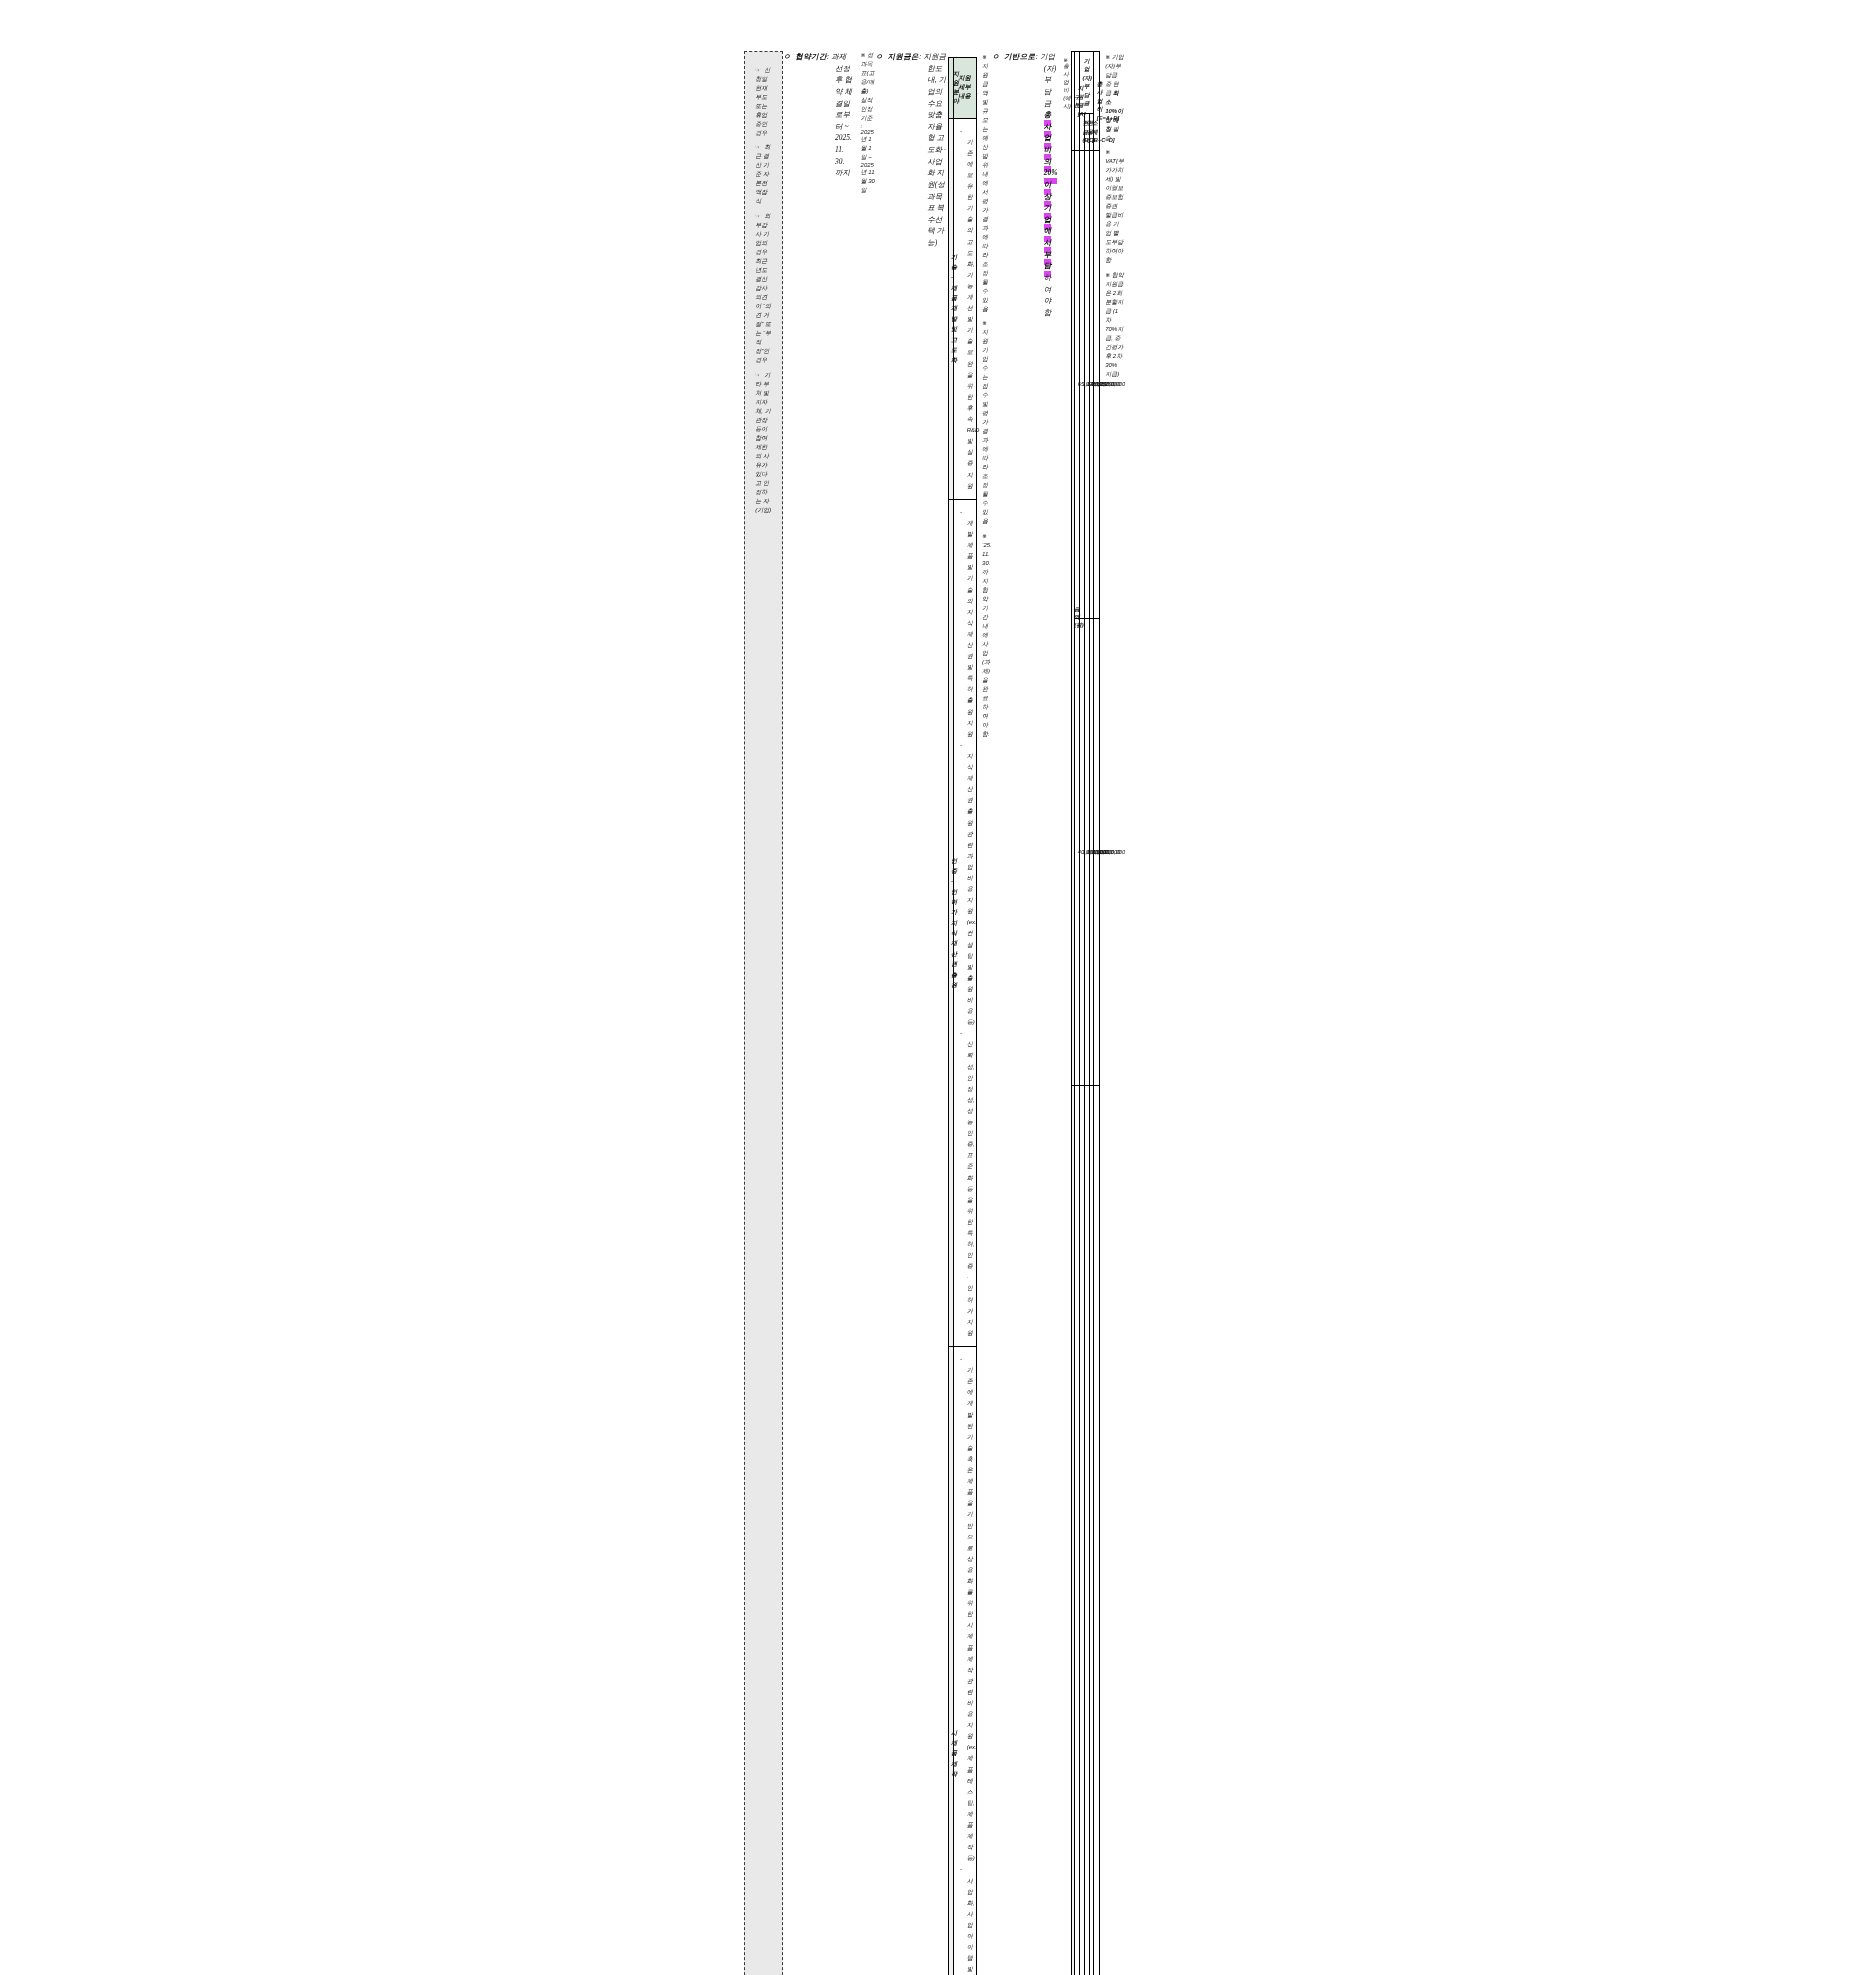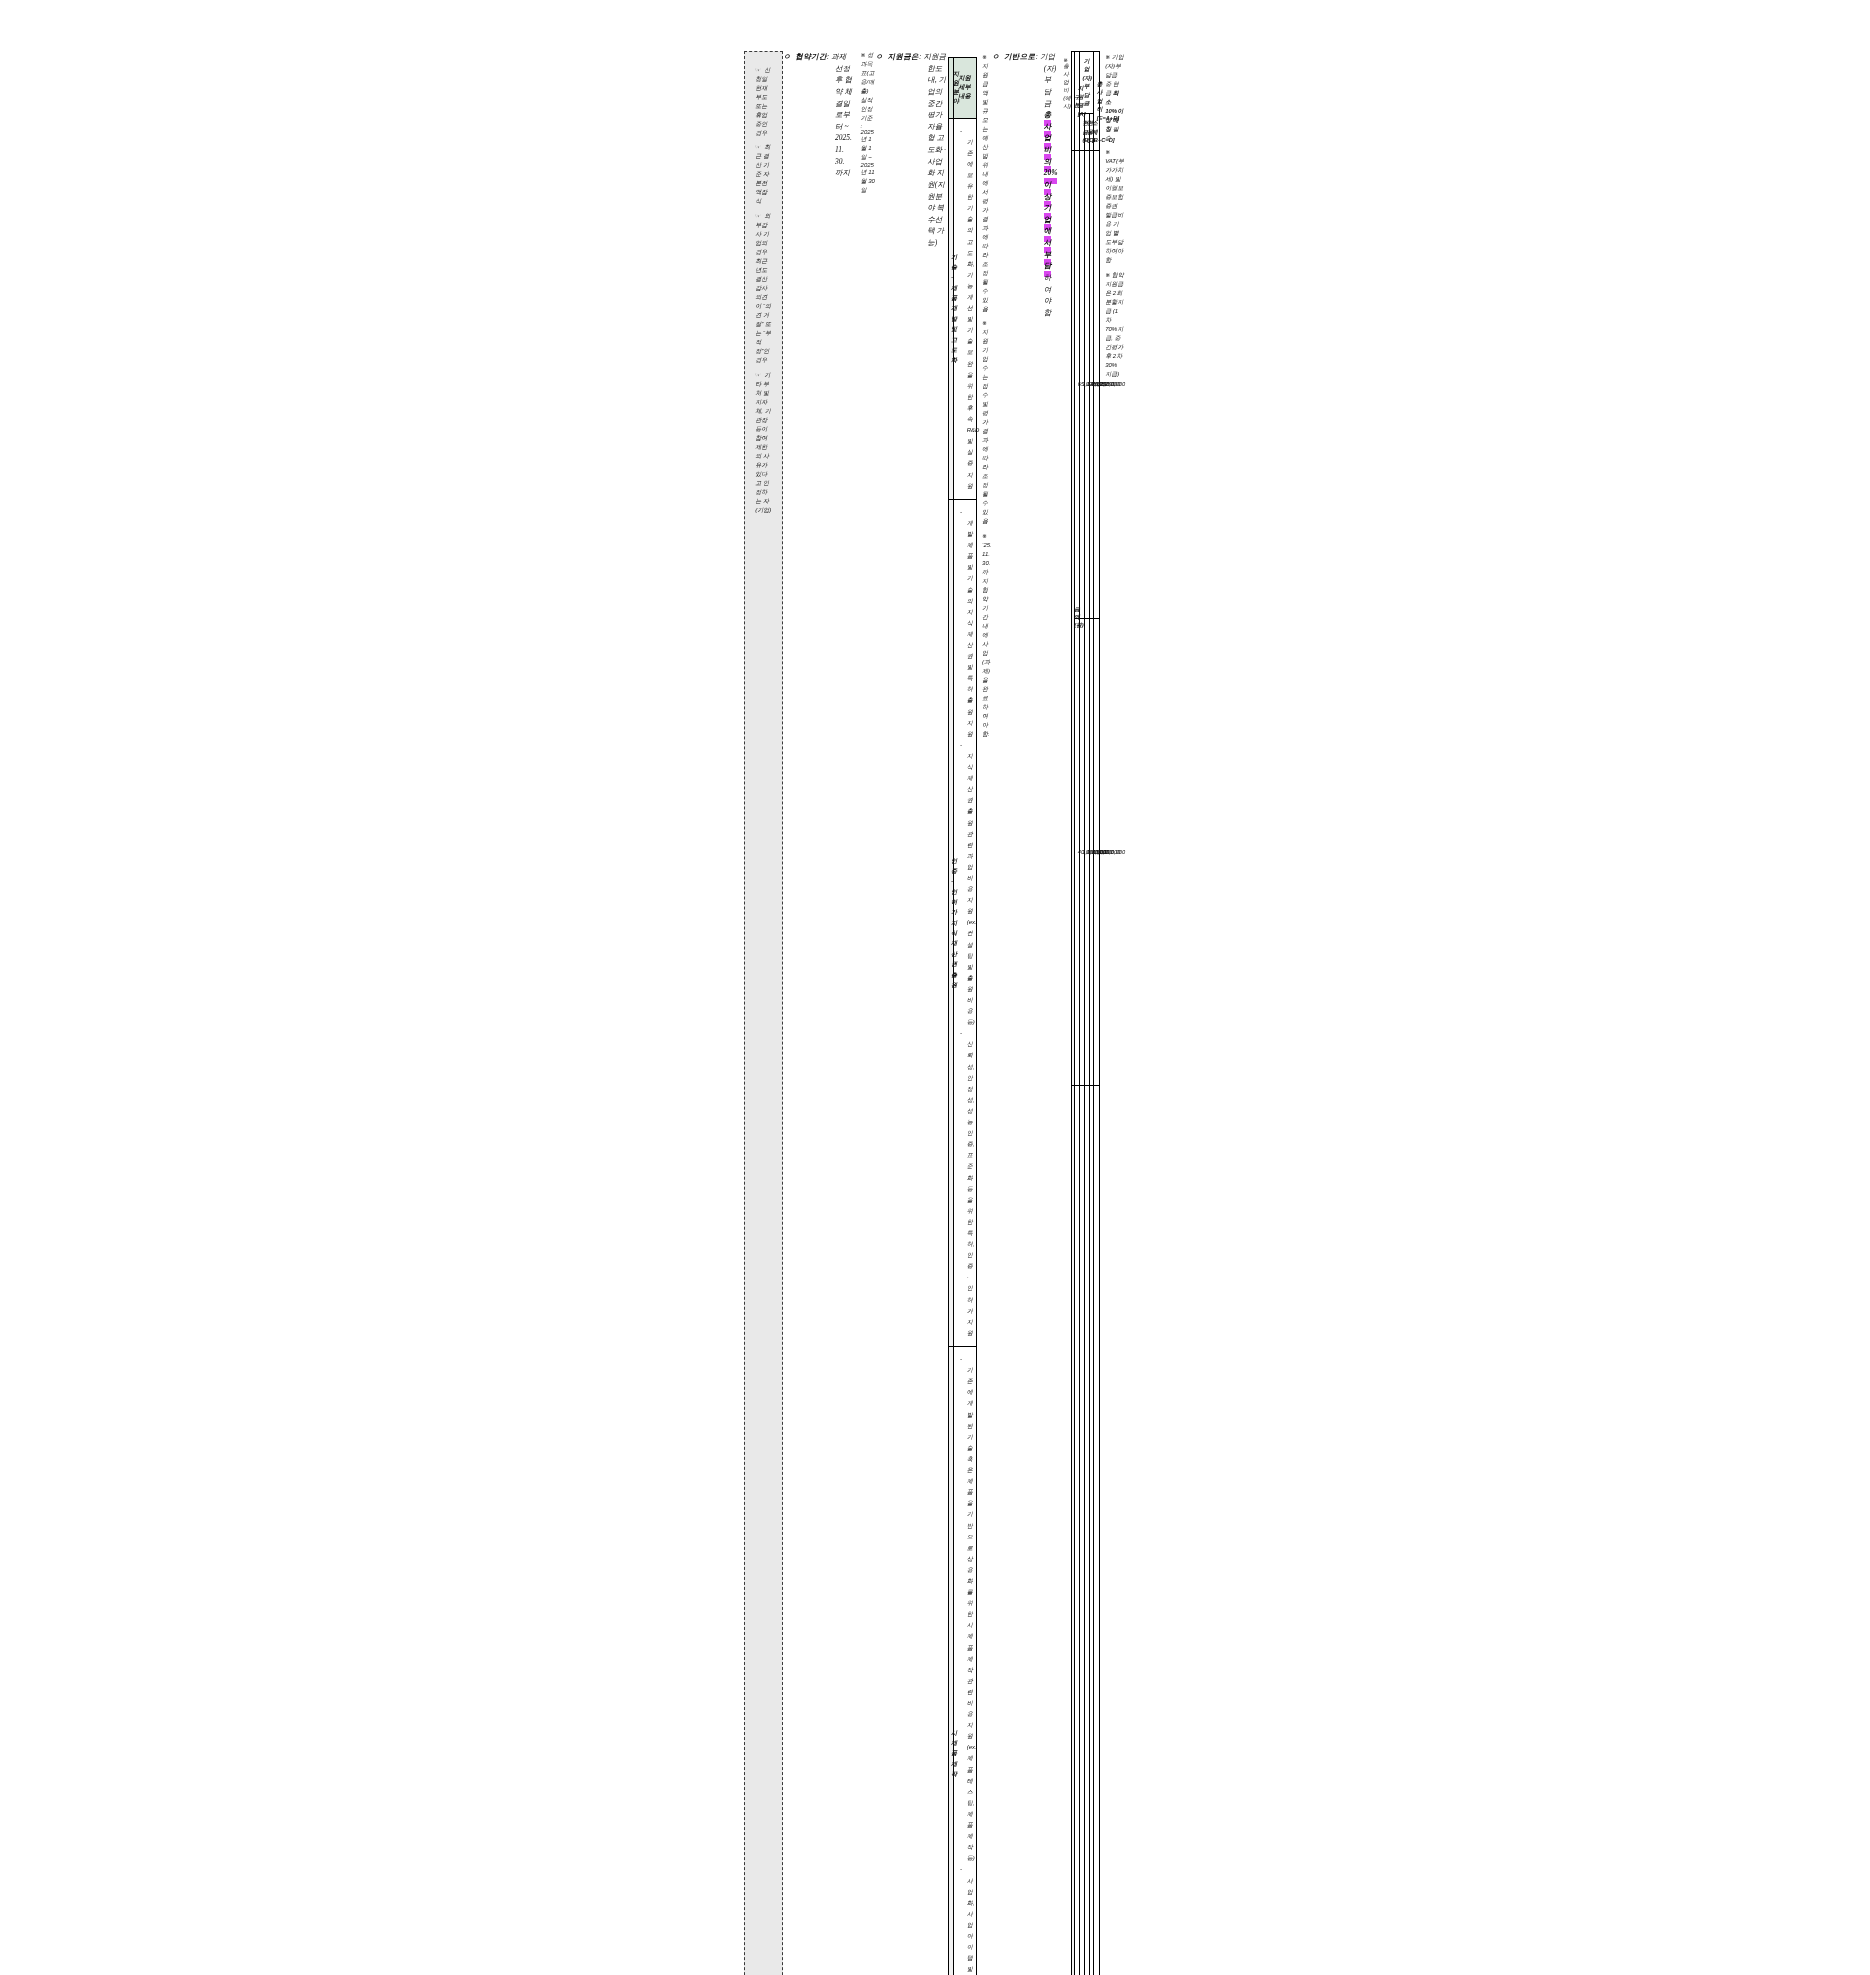--- a/index.html
+++ b/index.html
@@ -170,21 +170,21 @@
       <span class="hand-icon">☞</span><span>기타 부처 및 지자체, 기관장 등이 참여 제한의 사유가 있다고 인정하는 자(기업)</span>
     </div>
   </div>
 
   <div class="section">
     <span class="bullet">ㅇ</span><span class="sec-title">협약기간</span><span class="sec-body">: 과제선정 후 협약 체결일로부터 ~ 2025. 11. 30. 까지</span>
   </div>
   <div class="subnote">※ 성과목표(고용/매출) 실적 인정기준 : 2025년 1월 1일 ~ 2025년 11월 30일</div>
 
   <div class="section">
-    <span class="bullet">ㅇ</span><span class="sec-title">지원금은</span><span class="sec-body">: 지원금 한도 내, 기업의 중간평가 자율형 고도화 · 사업화 지원(지원분야 복수선택 가능)</span>
+    <span class="bullet">ㅇ</span><span class="sec-title">지원금은</span><span class="sec-body">: 지원금 한도 내, 기업의 수요맞춤 자율형 고도화 · 사업화 지원(성과목표 복수선택 가능)</span>
   </div>
 
   <table class="support-table">
     <colgroup>
       <col style="width:17.5%">
       <col style="width:82.5%">
     </colgroup>
     <thead>
       <tr>
         <th>지원분야</th>

